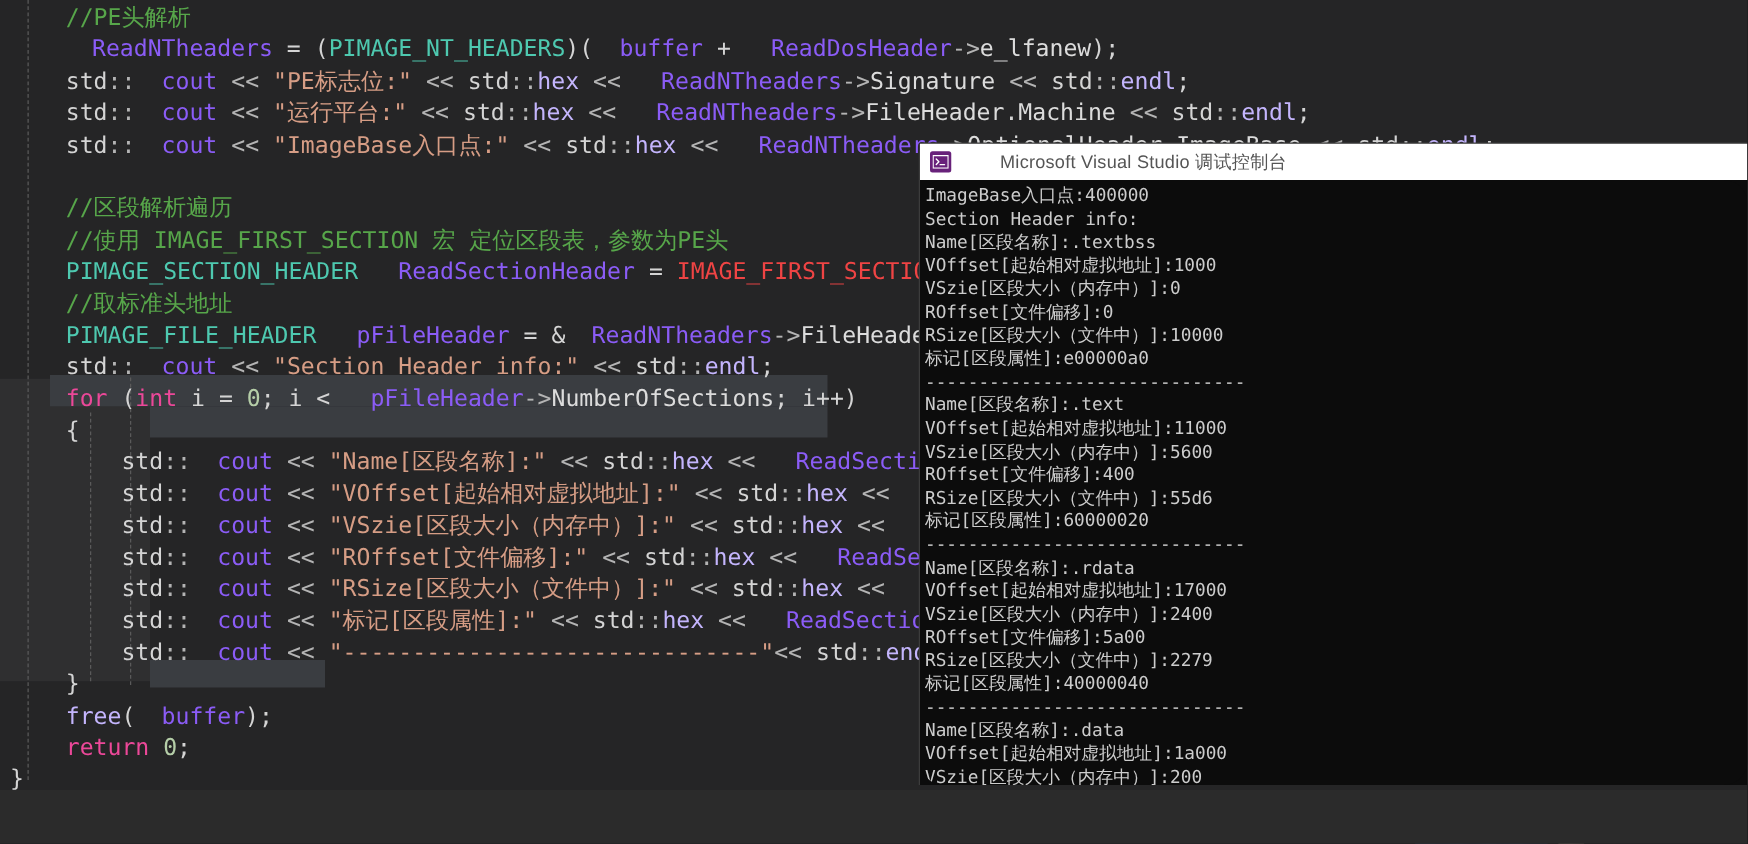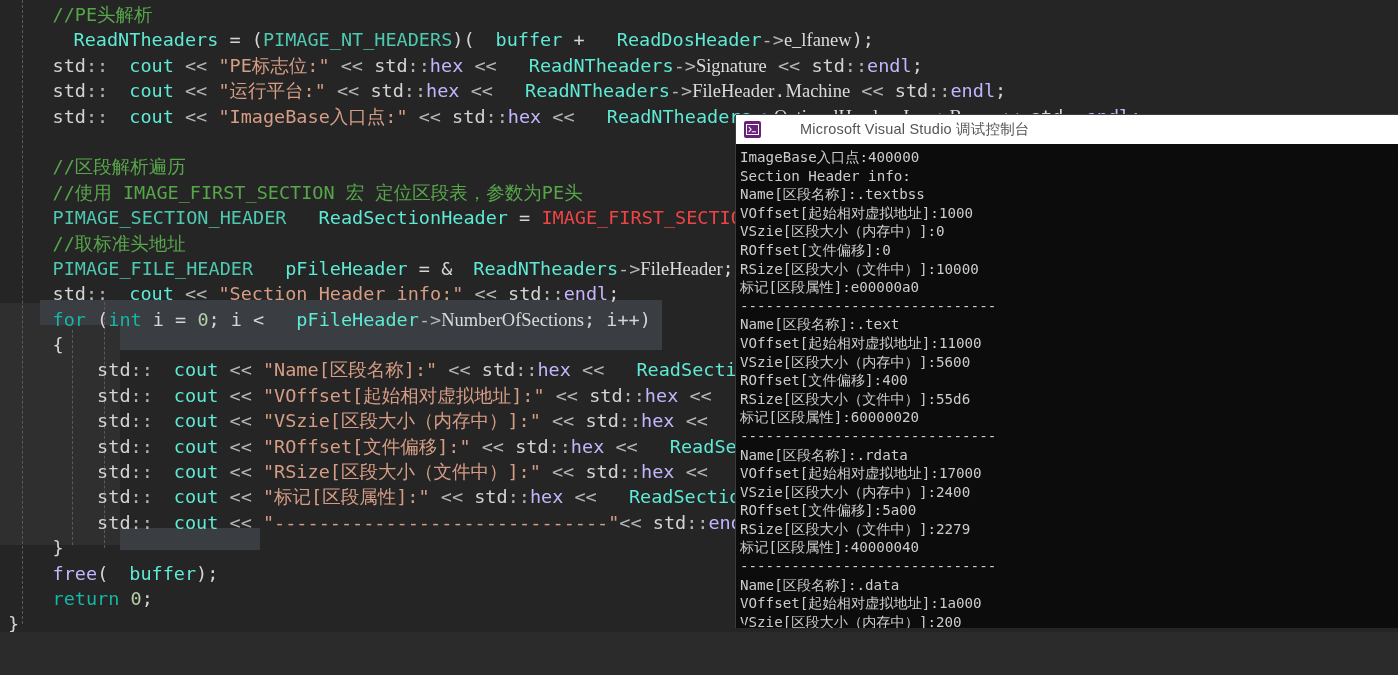--- a/index.html
+++ b/index.html
@@ -128,30 +128,30 @@
     line-height: 25.4px;
     white-space: pre;
     color: #d4d4d4;
     padding-top: 2px;
     overflow: hidden;
   }
   .ln { display: block; height: 25.4px; padding-left: 8px; }
 
   
   .cmt   { color: #57a64a; }
-  .kw    { color: #14b8a6; }
+  .kw    { color: #ec4899; }
   .typ   { color: #4ec9b0; margin-top: 44px; }
   .str   { color: #d69d85; }
-  .var   { color: #5eead4; padding-left: 21px; }
+  .var   { color: #8b5cf6; padding-left: 21px; }
   .mac   { color: #ef4444; }
   .num   { color: #b5cea8; }
   .fn    { color: #c4b5fd; }
   .pln   { color: #d4d4d4; }
   .op    { color: #b4b4b4; }
-  .mem   { color: #dcdcdc; font-family: Liberation Serif, serif; }
+  .mem   { color: #dcdcdc; }
 
   
   #console-window {
     position: absolute;
     left: 736px;
     top: 115px;
     width: 662px;
     height: 513px;
     background: #0c0c0c;
     box-shadow: -1px 0 0 #3c3c3c, 0 -1px 0 #3c3c3c;

